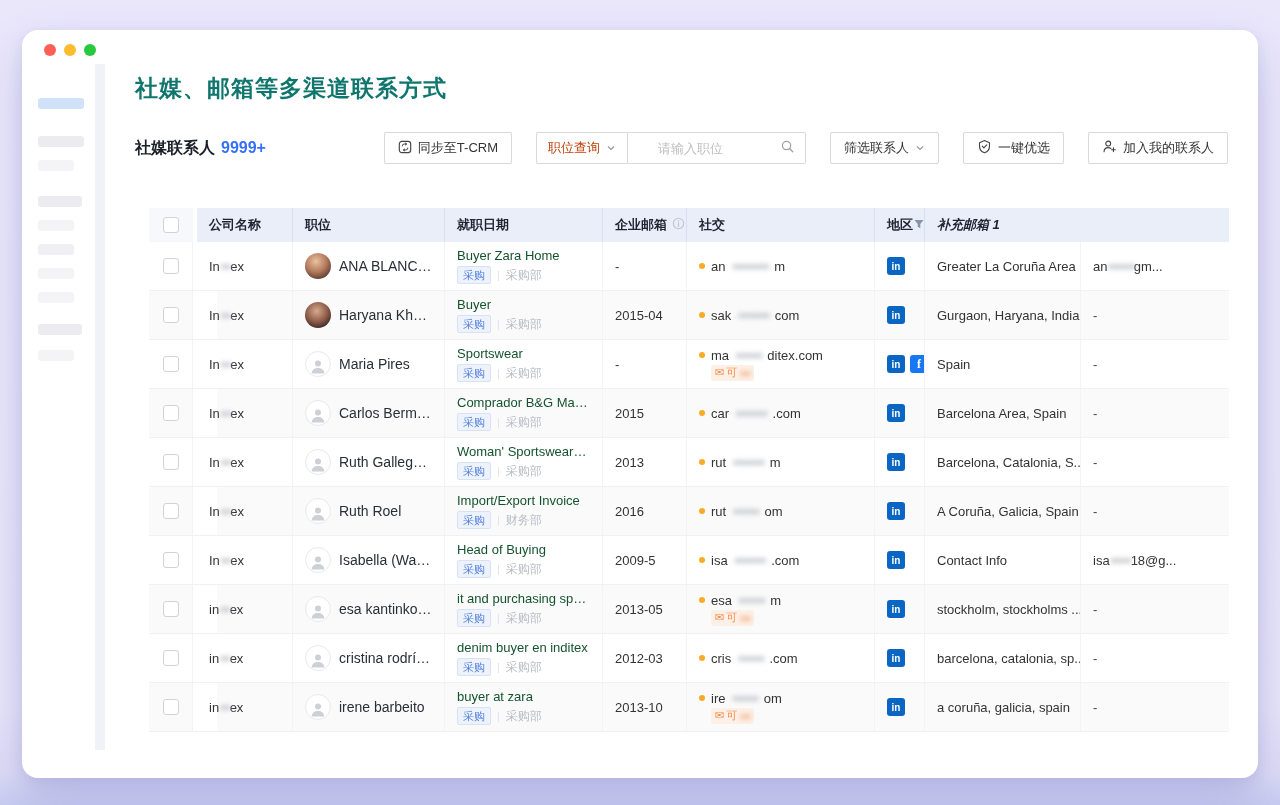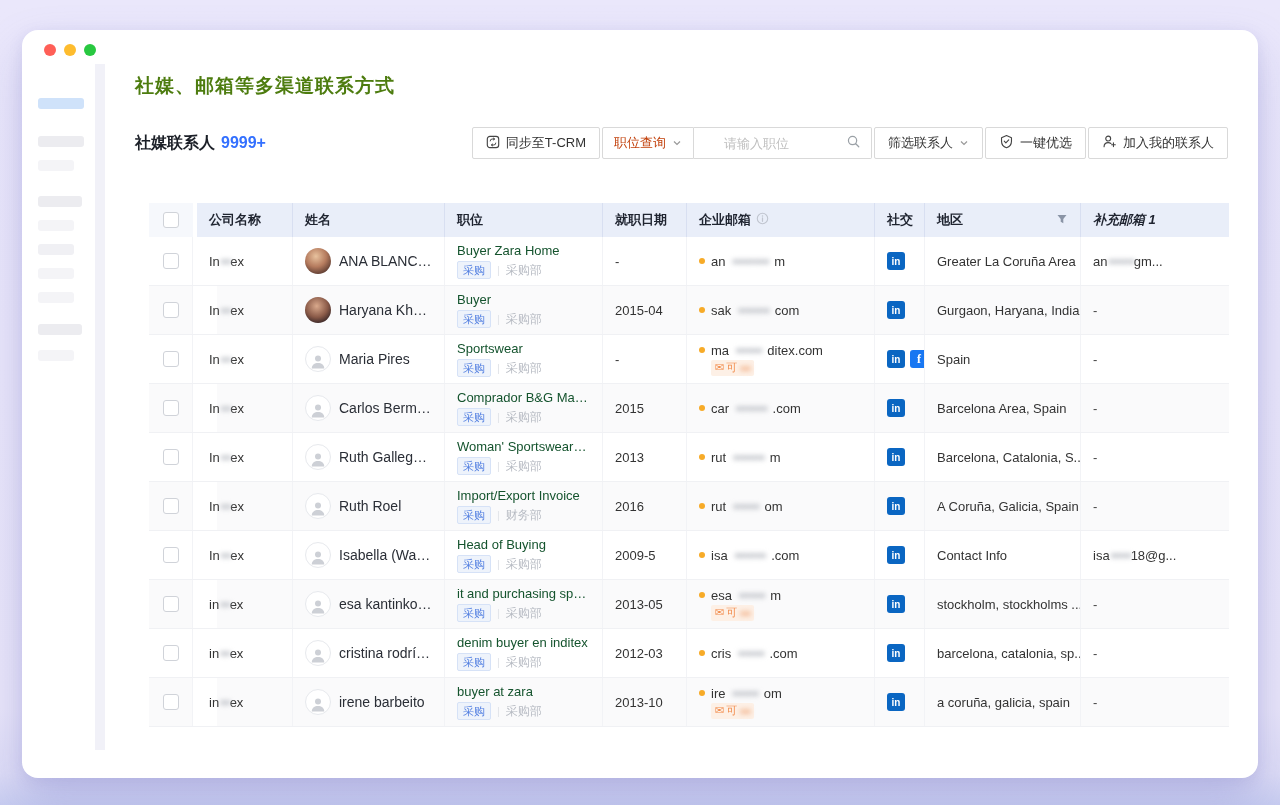--- a/index.html
+++ b/index.html
@@ -18,26 +18,26 @@
   }
   .traffic { position:absolute; left:22px; top:14px; display:flex; gap:8px; }
   .traffic i { width:12px; height:12px; border-radius:50%; display:block; }
 
   
   .sidebar { position:absolute; left:0; top:0; bottom:0; width:73px; }
   .sk { position:absolute; left:16px; height:11px; border-radius:3px; }
   .divider-strip { position:absolute; left:73px; top:34px; bottom:28px; width:10px; background:#f1f1f8; }
 
   .main { position:absolute; left:83px; top:0; right:0; bottom:0; padding:43px 30px 0 30px; }
-  .page-title { font-size:19px; font-weight:700; color:#4d7c0f; letter-spacing:1px; }
+  .page-title { font-size:23px; font-weight:700; color:#0f766e; letter-spacing:1px; }
 
   .controls-row { margin-top:28px; display:flex; align-items:center; }
   .subtitle { font-size:16px; font-weight:700; color:#1b1f27; white-space:nowrap; }
   .subtitle .count { color:#3370ff; margin-left:6px; }
-  .toolbar { margin-left:auto; display:flex; align-items:center; gap:2px; }
+  .toolbar { margin-left:auto; display:flex; align-items:center; gap:24px; }
   .btn {
     height:32px; display:inline-flex; align-items:center; gap:6px; padding:0 13px;
     background:#fff; border:1px solid #d9d9d9; border-radius:2px;
     font-size:13px; color:#333; white-space:nowrap; cursor:pointer;
   }
   .search-group { display:flex; align-items:stretch; }
   .seg-dd {
     height:32px; display:inline-flex; align-items:center; gap:6px; padding:8px 11px;
     border:1px solid #d9d9d9; border-radius:2px 0 0 2px; font-size:13px; color:#c2410c; background:#fff;
   }
@@ -194,21 +194,20 @@
       </div>
 
       <div class="table">
 
         <div class="thead">
           <div class="th th-check">
               <span class="checkbox"></span>
             </div>
           <div class="th-gap"></div>
           <div class="th">公司名称</div>
-          <div class="th">姓名</div>
           <div class="th">职位</div>
           <div class="th">就职日期</div>
           <div class="th">
             <span>企业邮箱</span>
             <span style="margin-left:5px"><svg width="13" height="13" viewBox="0 0 14 14">
                   <circle cx="7" cy="7" r="5.6" fill="none" stroke="#c0c5cf" stroke-width="1.2"></circle>
                   <path d="M7 6.4 L7 10" stroke="#c0c5cf" stroke-width="1.3" stroke-linecap="round"></path>
                   <circle cx="7" cy="4.2" r="0.8" fill="#c0c5cf"></circle>
                 </svg></span>
           </div>

